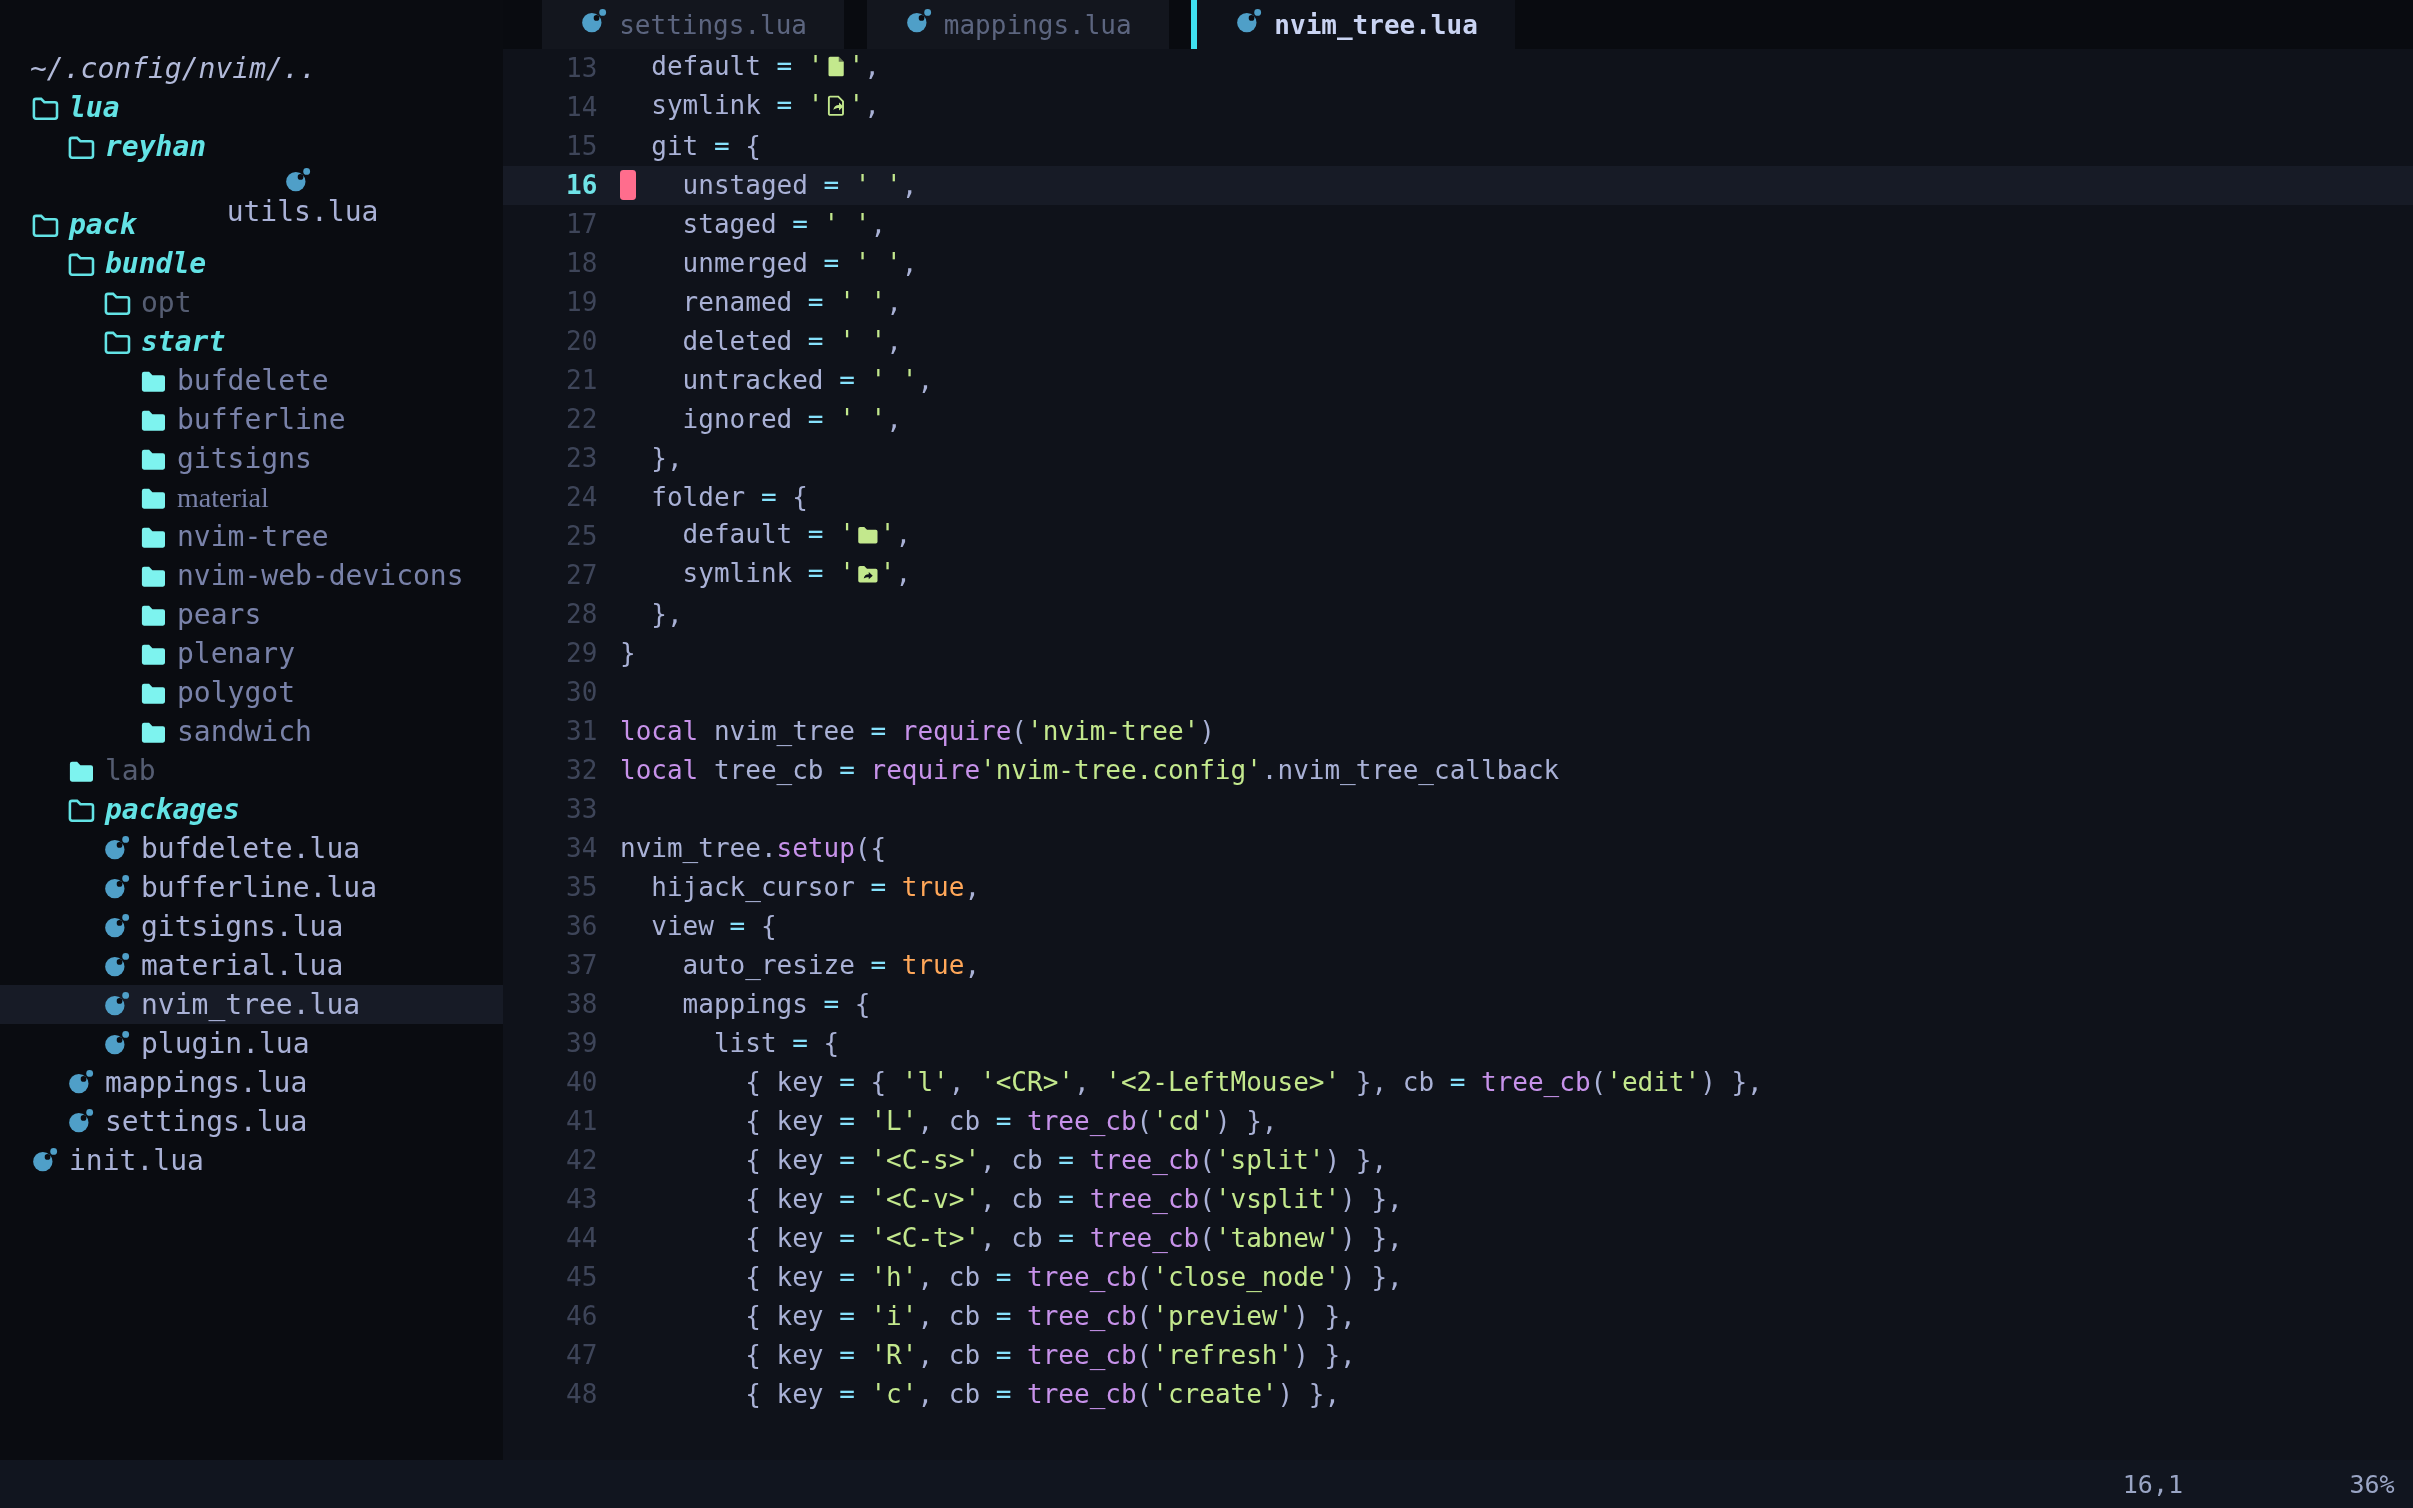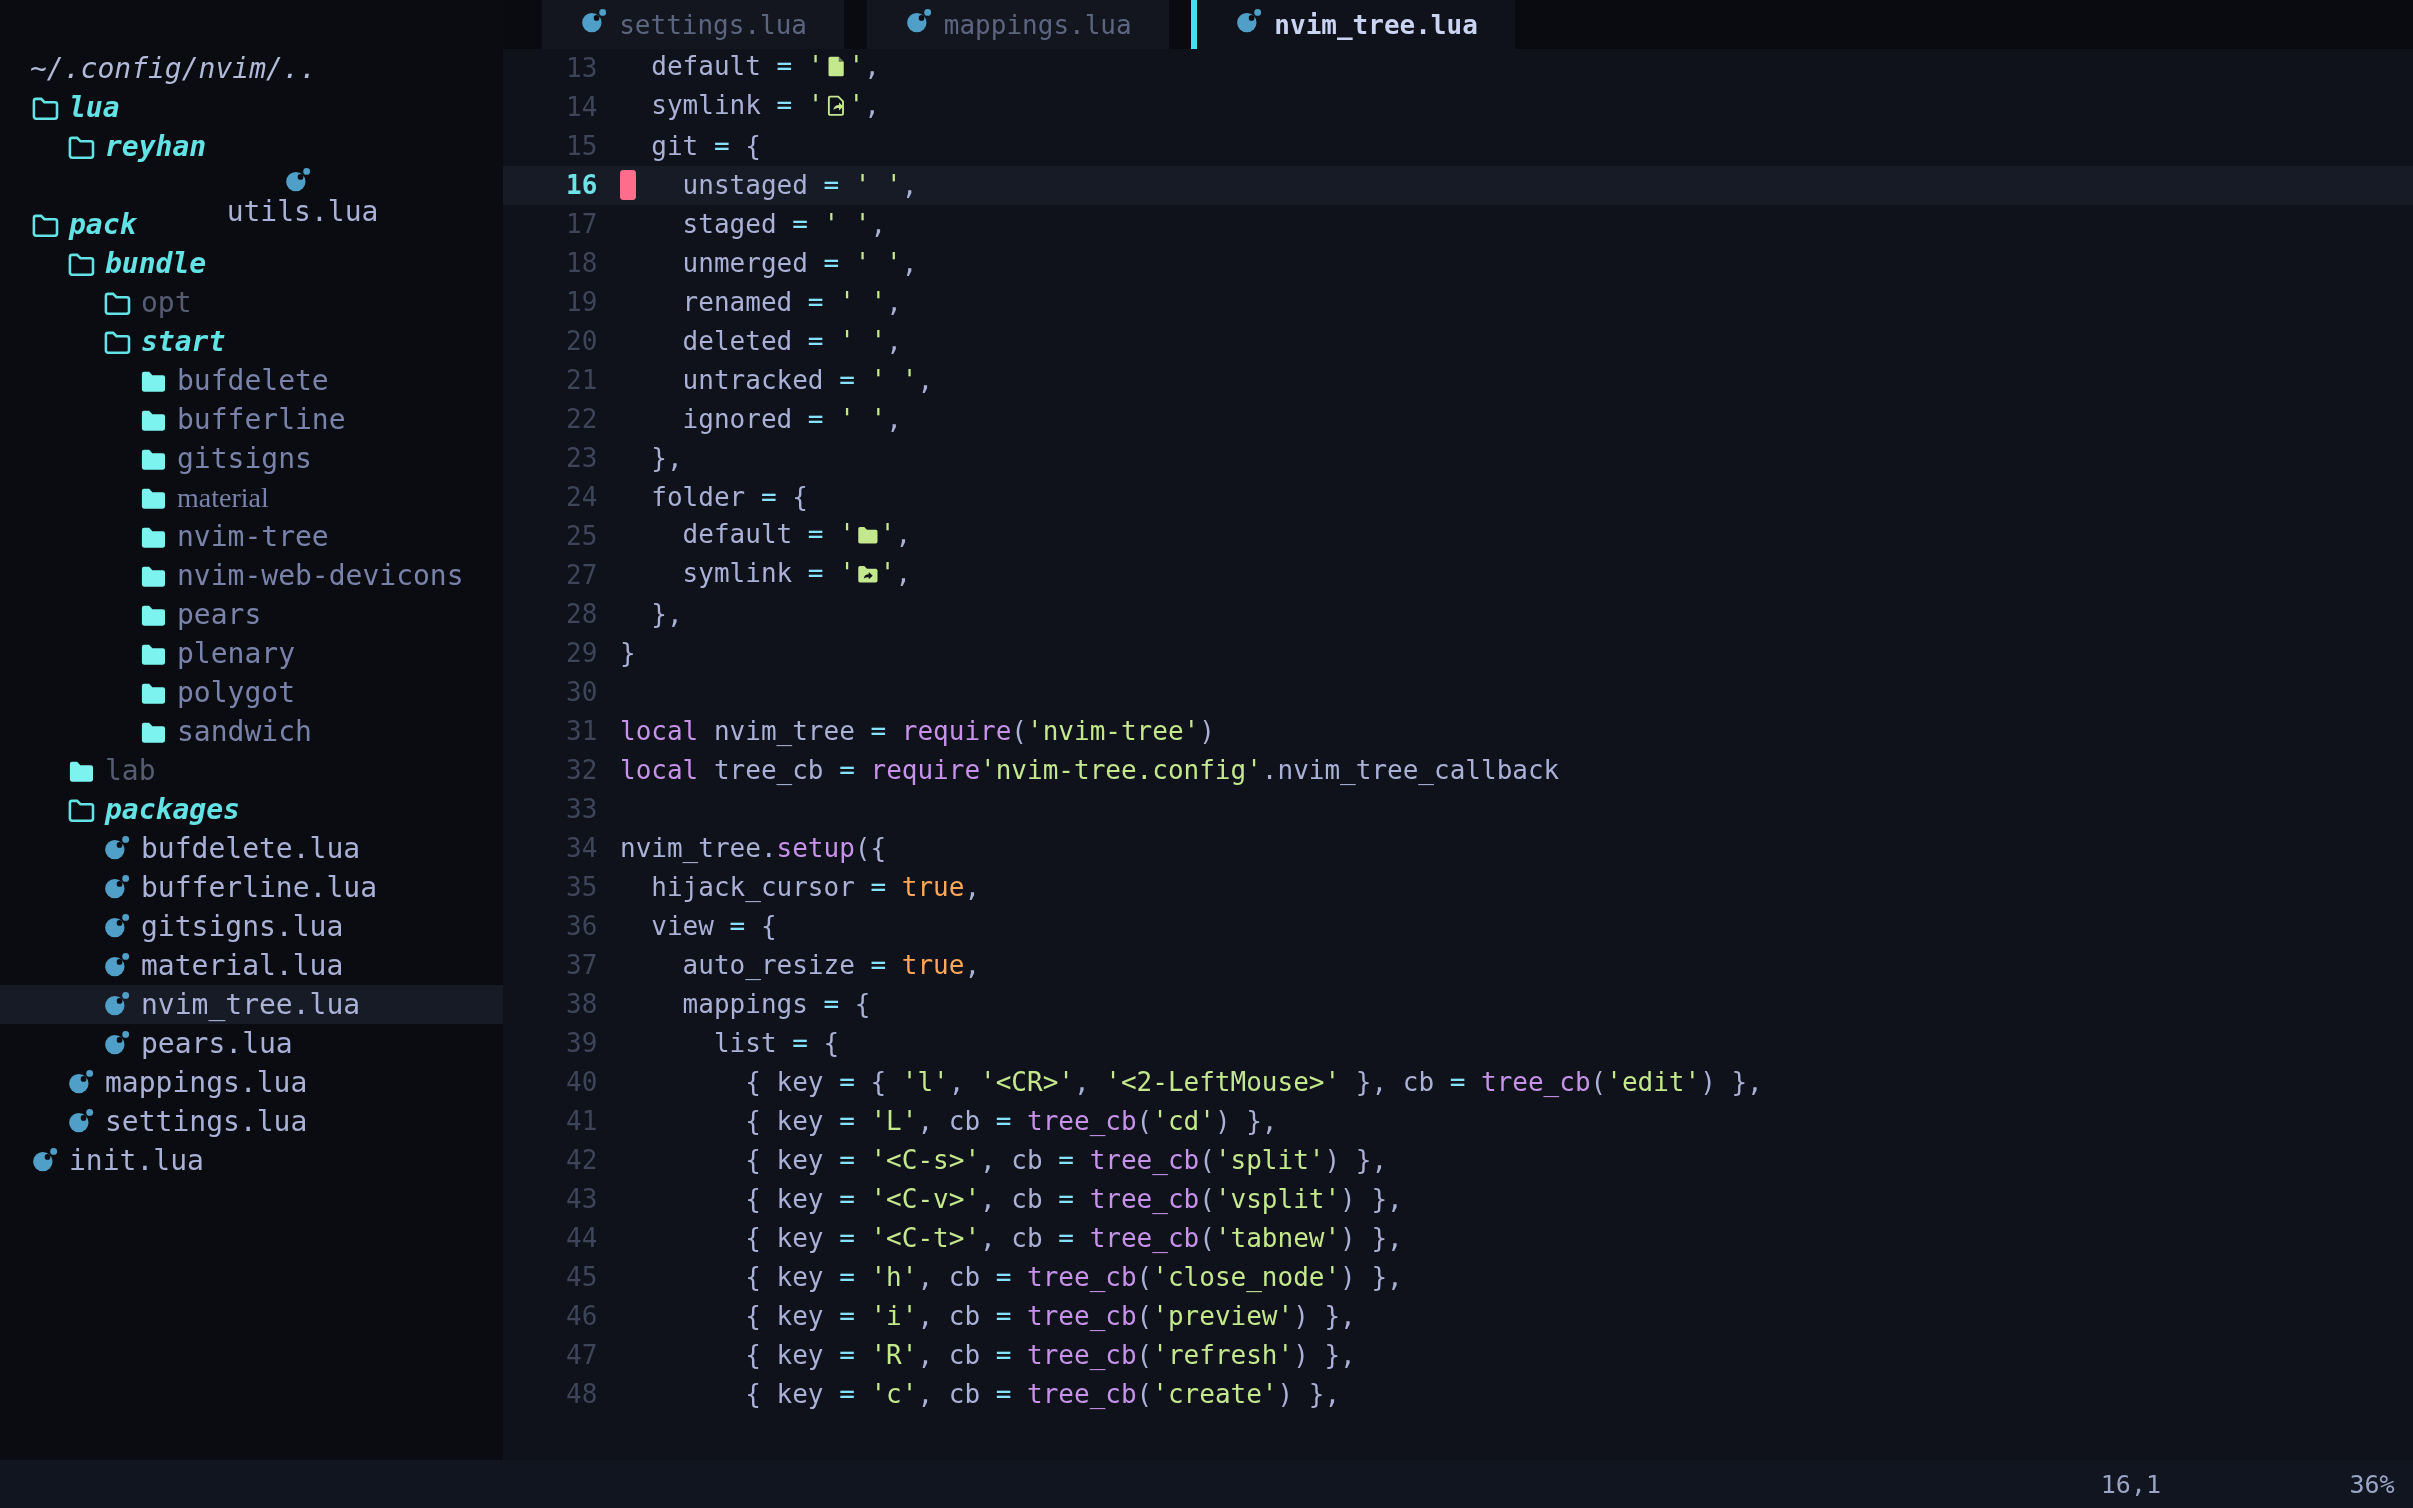--- a/index.html
+++ b/index.html
@@ -46,21 +46,21 @@
   .tok-eq{color:var(--operator)}
   .tok-s{color:var(--string)}
   .tok-kw{color:var(--keyword)}
   .tok-fn{color:var(--func);text-decoration-thickness:1.7px;text-underline-offset:4.2px}
   .tok-b{color:var(--boolean)}
   .tok-cursor{background:var(--cursor);border-radius:3.4px;color:transparent}
   .icon-inline{display:inline-block;vertical-align:-3.4px}
   
   .statusbar{height:48px;flex:none;background:var(--statusline_bg);position:relative;
              font-size:25px;color:var(--statusline_fg)}
-  .sb-pos{position:absolute;right:252px;top:50%;transform:translateY(-50%)}
+  .sb-pos{position:absolute;right:230px;top:50%;transform:translateY(-50%)}
   .sb-pct{position:absolute;right:18.4px;top:50%;transform:translateY(-50%)}
 </style>
 </head>
 <body>
 
 <div class="app">
   <div class="main">
     <aside class="sidebar" id="sidebar">
         <div class="tree-row" style="padding-left: 30px;"><span class="lbl-root">~/.config/nvim/..</span></div>
         <div class="tree-row" style="padding-left: 30px;"><span class="tree-icon"><span class="icon-inline"><svg width="30" height="30" viewBox="0 0 20 20">
@@ -144,21 +144,21 @@
               </svg></span></span><span class="lbl-file">material.lua</span></div>
         <div class="tree-row selected" style="padding-left: 102px;"><span class="tree-icon"><span class="icon-inline"><svg width="28.5" height="28.5" viewBox="0 0 20 20">
                 <circle cx="9" cy="11" r="6.8" fill="#4f9fc8"></circle>
                 <circle cx="16.6" cy="3.8" r="2.4" fill="#4f9fc8"></circle>
                 <circle cx="12.3" cy="7.7" r="2" fill="#0a0c11"></circle>
               </svg></span></span><span class="lbl-file">nvim_tree.lua</span></div>
         <div class="tree-row" style="padding-left: 102px;"><span class="tree-icon"><span class="icon-inline"><svg width="28.5" height="28.5" viewBox="0 0 20 20">
                 <circle cx="9" cy="11" r="6.8" fill="#4f9fc8"></circle>
                 <circle cx="16.6" cy="3.8" r="2.4" fill="#4f9fc8"></circle>
                 <circle cx="12.3" cy="7.7" r="2" fill="#0a0c11"></circle>
-              </svg></span></span><span class="lbl-file">pears.lua</span></div>
+              </svg></span></span><span class="lbl-file">plugin.lua</span></div>
         <div class="tree-row" style="padding-left: 66px;"><span class="tree-icon"><span class="icon-inline"><svg width="28.5" height="28.5" viewBox="0 0 20 20">
                 <circle cx="9" cy="11" r="6.8" fill="#4f9fc8"></circle>
                 <circle cx="16.6" cy="3.8" r="2.4" fill="#4f9fc8"></circle>
                 <circle cx="12.3" cy="7.7" r="2" fill="#0a0c11"></circle>
               </svg></span></span><span class="lbl-file">mappings.lua</span></div>
         <div class="tree-row" style="padding-left: 66px;"><span class="tree-icon"><span class="icon-inline"><svg width="28.5" height="28.5" viewBox="0 0 20 20">
                 <circle cx="9" cy="11" r="6.8" fill="#4f9fc8"></circle>
                 <circle cx="16.6" cy="3.8" r="2.4" fill="#4f9fc8"></circle>
                 <circle cx="12.3" cy="7.7" r="2" fill="#0a0c11"></circle>
               </svg></span></span><span class="lbl-file">settings.lua</span></div>

